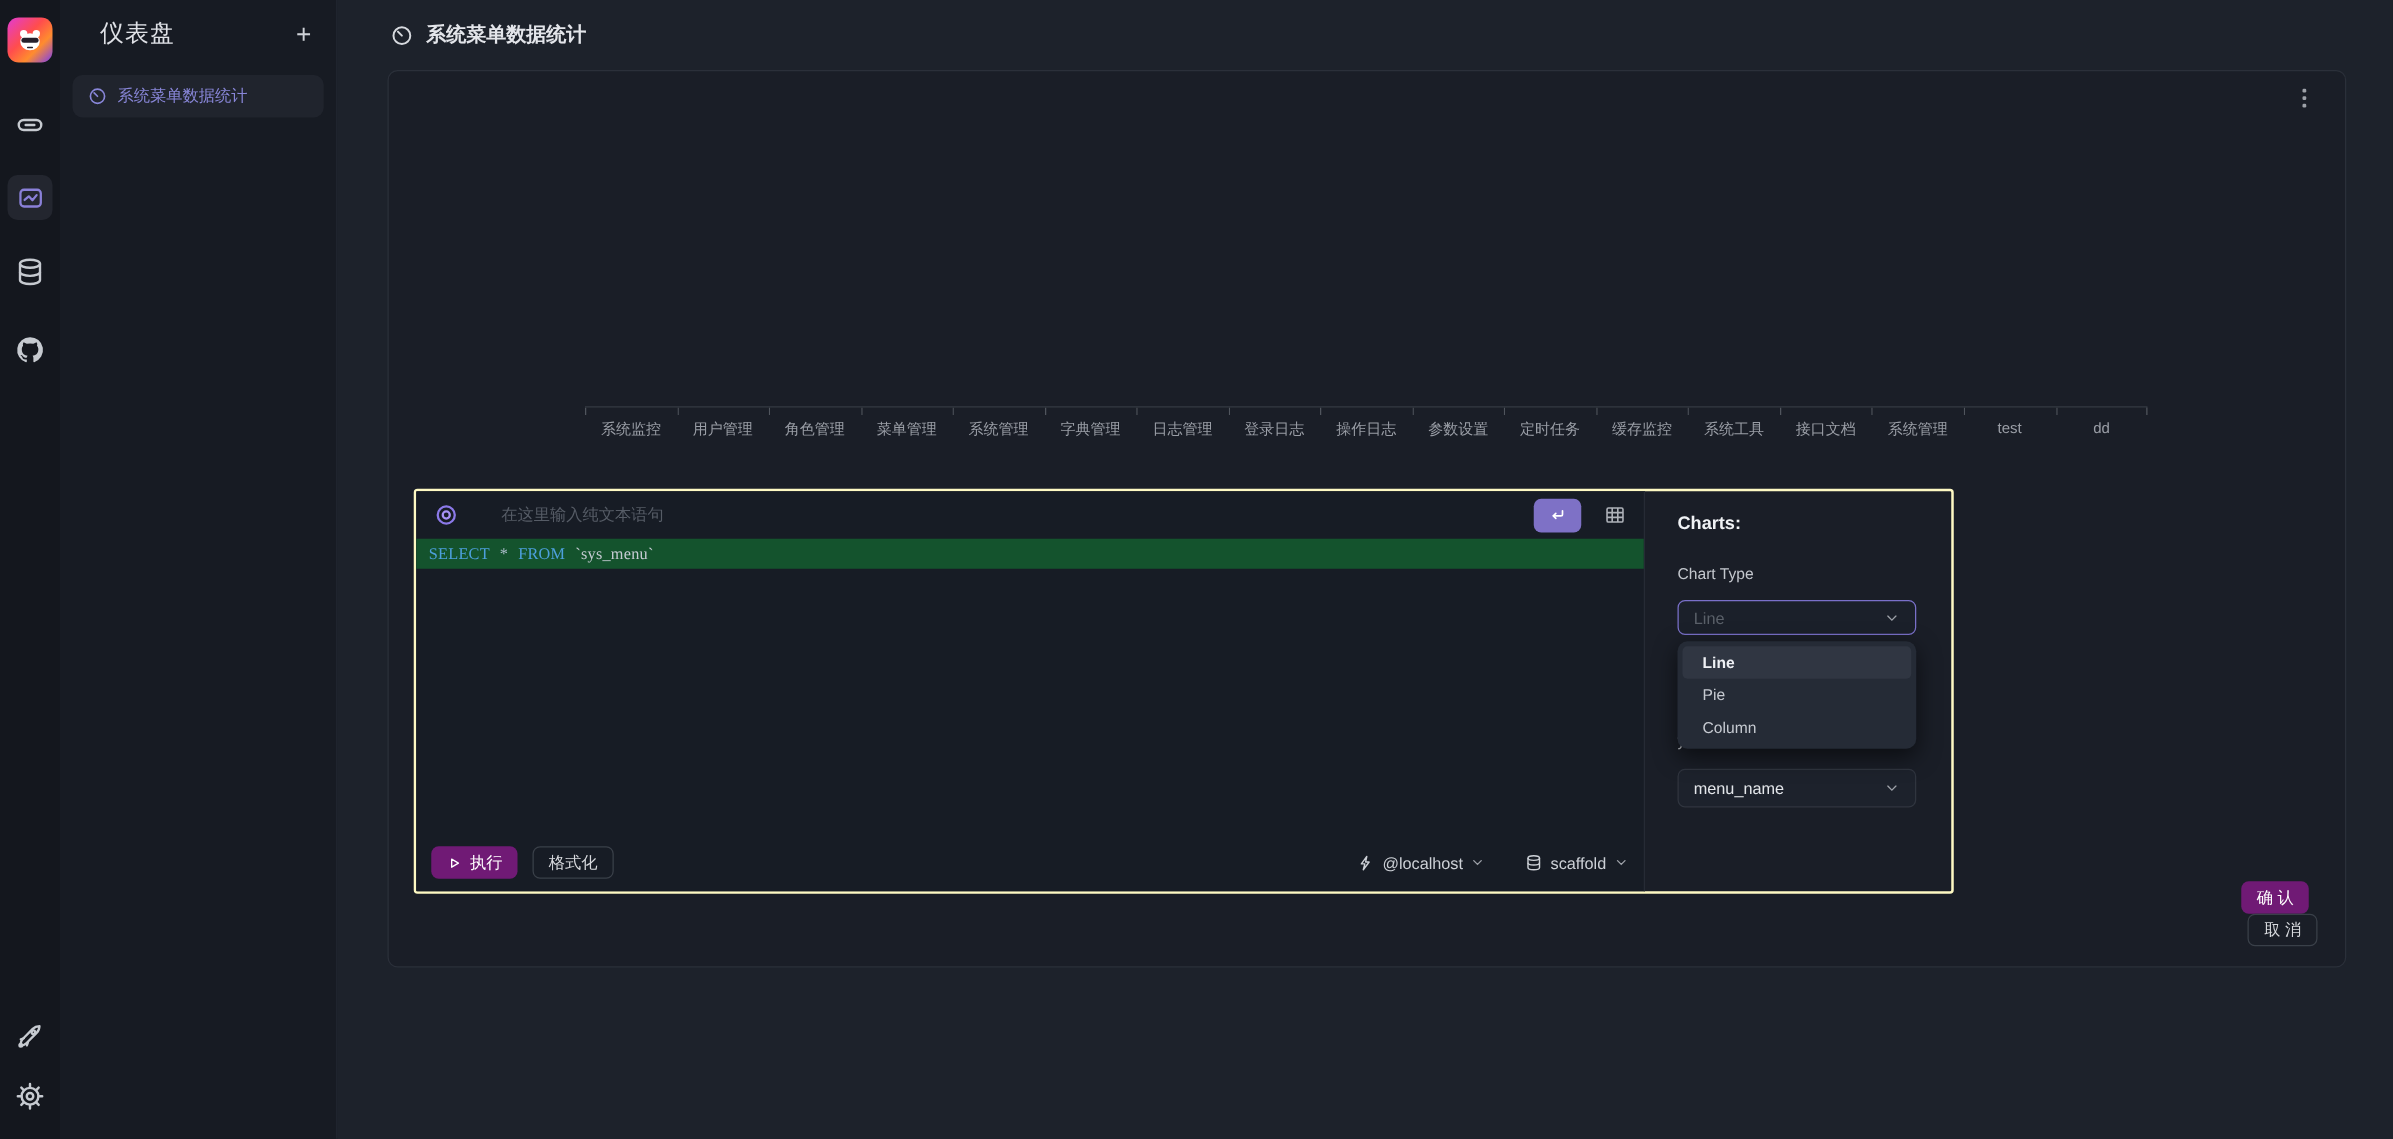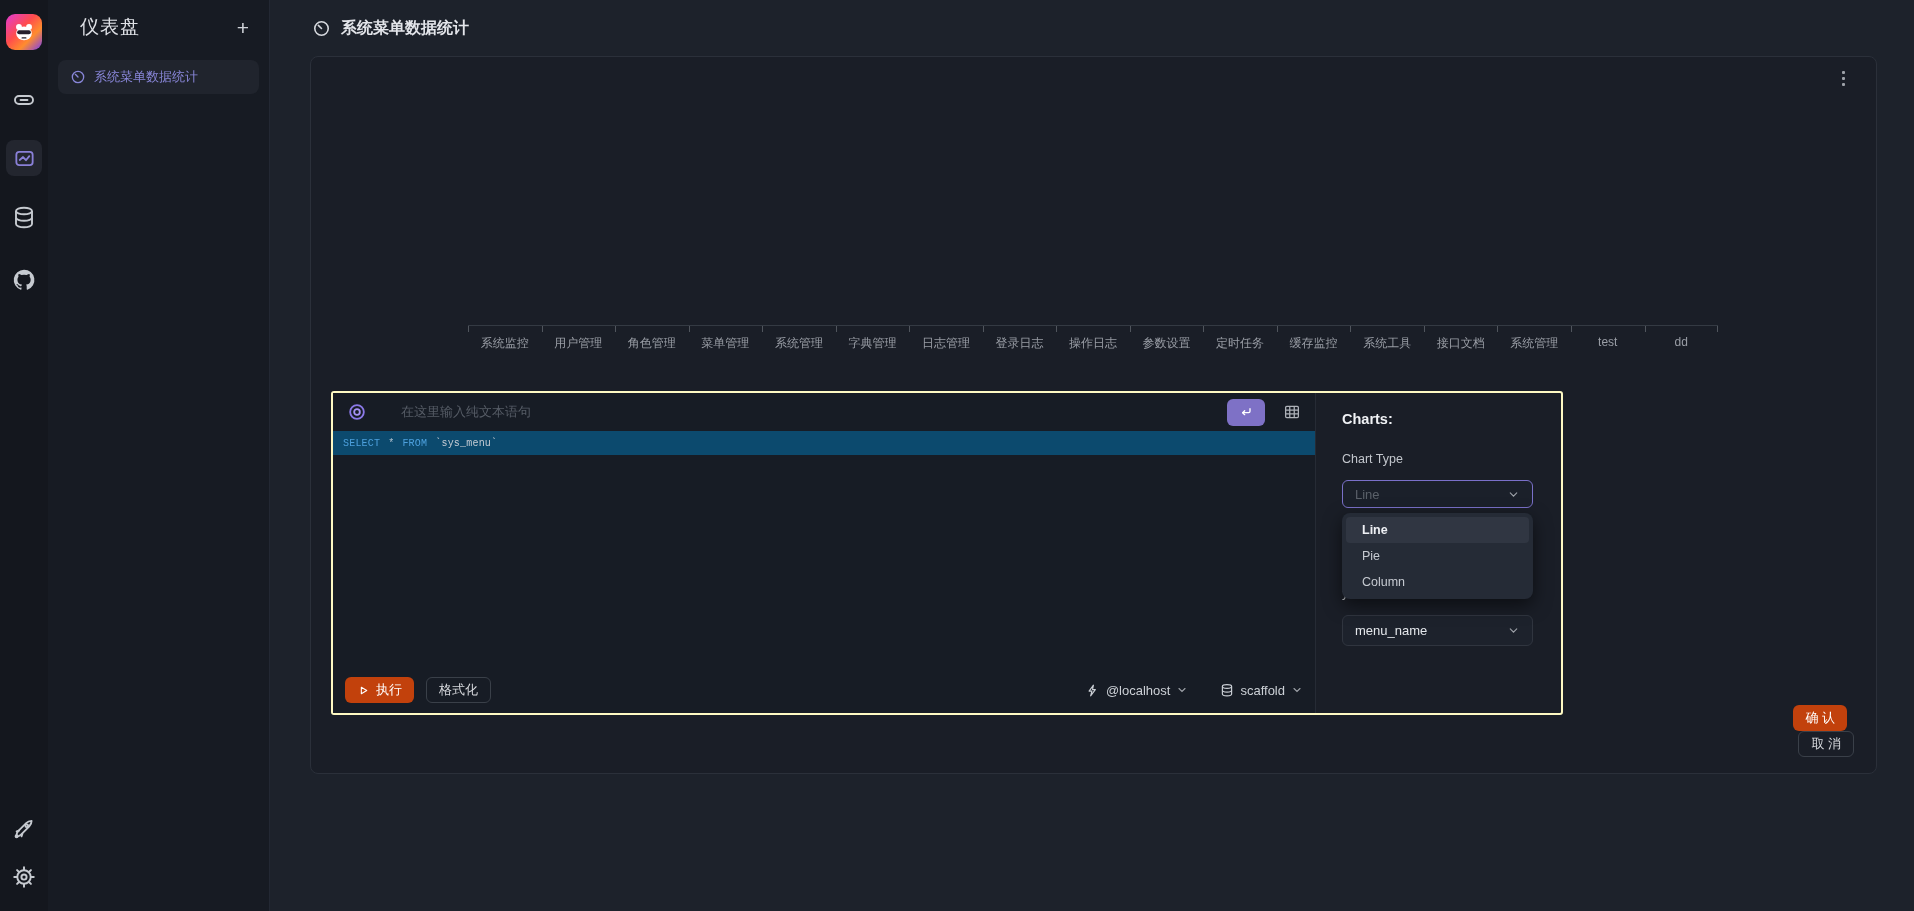--- a/index.html
+++ b/index.html
@@ -47,26 +47,26 @@
   .axis-cells::after { content:''; position:absolute; right:0; top:0; width:1px; height:6px; background:#50555d; }
 
   
   .query-box { position:absolute; left:20px; top:334px; width:1232px; height:324px;
      border:2px solid #fef9c3; display:flex; border-radius:3px; }
   .editor-col { width:983px; border-right:1px solid #262b35; position:relative; background:#171c25; }
   .ed-toolbar { height:38px; display:flex; align-items:center; gap:12px; padding:0 14px; }
   .nl-placeholder { font-size:13px; color:#565c66; flex:1; cursor:text; padding-left:22px; }
   .enter-btn { width:38px; height:27px; background:#7e71c6; border-radius:6px; display:flex; align-items:center; justify-content:center; cursor:pointer; border:none; }
   .table-icon { color:#aeb2b9; cursor:pointer; display:flex; margin-left:6px; }
-  .code-line { height:24px; background:#0c4a6e; display:flex; align-items:center; padding-left:10px;
-     font-family:Liberation Mono, monospace; font-size:10px; letter-spacing:.2px; cursor:text; }
+  .code-line { height:24px; background:#14532d; display:flex; align-items:center; padding-left:10px;
+     font-family:Liberation Serif, serif; font-size:13px; letter-spacing:.2px; cursor:text; }
   .tok-kw { color:#4da0dd; } .tok-op { color:#aebfcd; margin:0 8px; } .tok-id { color:#c7ccd4; margin-left:8px; }
   .ed-bottom { position:absolute; left:12px; right:12px; bottom:10px; display:flex; align-items:center; }
   .btn { height:26px; border-radius:6px; font-size:13px; display:inline-flex; align-items:center; gap:6px; padding:0 12px; cursor:pointer; border:none; }
-  .btn-primary { background:#c2410c; color:#fff; }
+  .btn-primary { background:#701a75; color:#fff; }
   .btn-ghost { background:transparent; border:1px solid #3a4049; color:#d8dade; margin-left:12px; }
   .conn-group { margin-left:auto; display:flex; align-items:flex-start; gap:32px; }
   .conn-item { display:flex; align-items:center; gap:6px; font-size:13px; color:#ccd0d6; cursor:pointer; }
   .chev { color:#9da1a8; display:flex; }
 
   
   .charts-col { flex:1; position:relative; padding:18px 28px 0 26px; }
   .charts-title { font-size:14.5px; font-weight:700; color:#f0f2f5; }
   .field-label { position:absolute; left:26px; font-size:12.5px; color:#c3c7cd; }
   .lbl-type { top:59px; }

